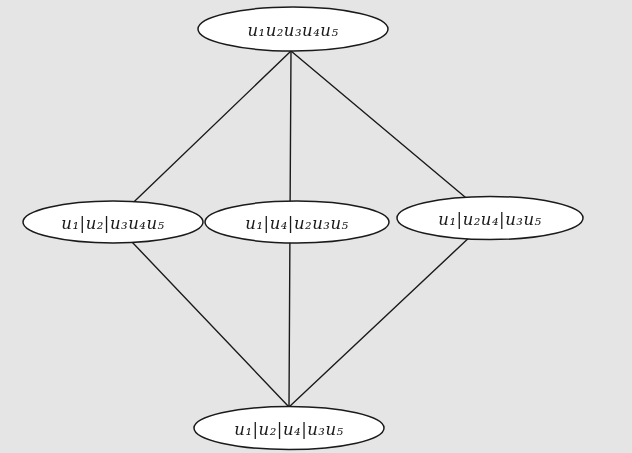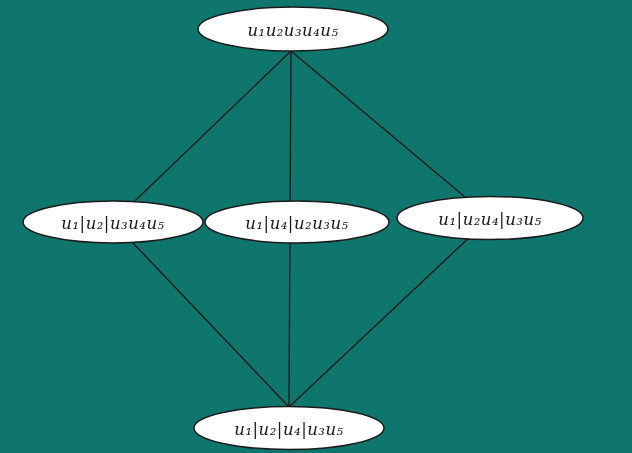--- a/index.html
+++ b/index.html
@@ -4,21 +4,21 @@
 <style>
   html, body {
     margin: 0;
     padding: 0;
     background: #ffffff;
   }
   .figure-wrap {
     position: relative;
     width: 632px;
     height: 453px;
-    background: #0f766e;
+    background: #e5e5e5;
     overflow: hidden;
   }
   svg.graph {
     display: block;
     width: 632px;
     height: 453px;
   }
   .edge {
     fill: none;
     stroke-width: 1.4;

